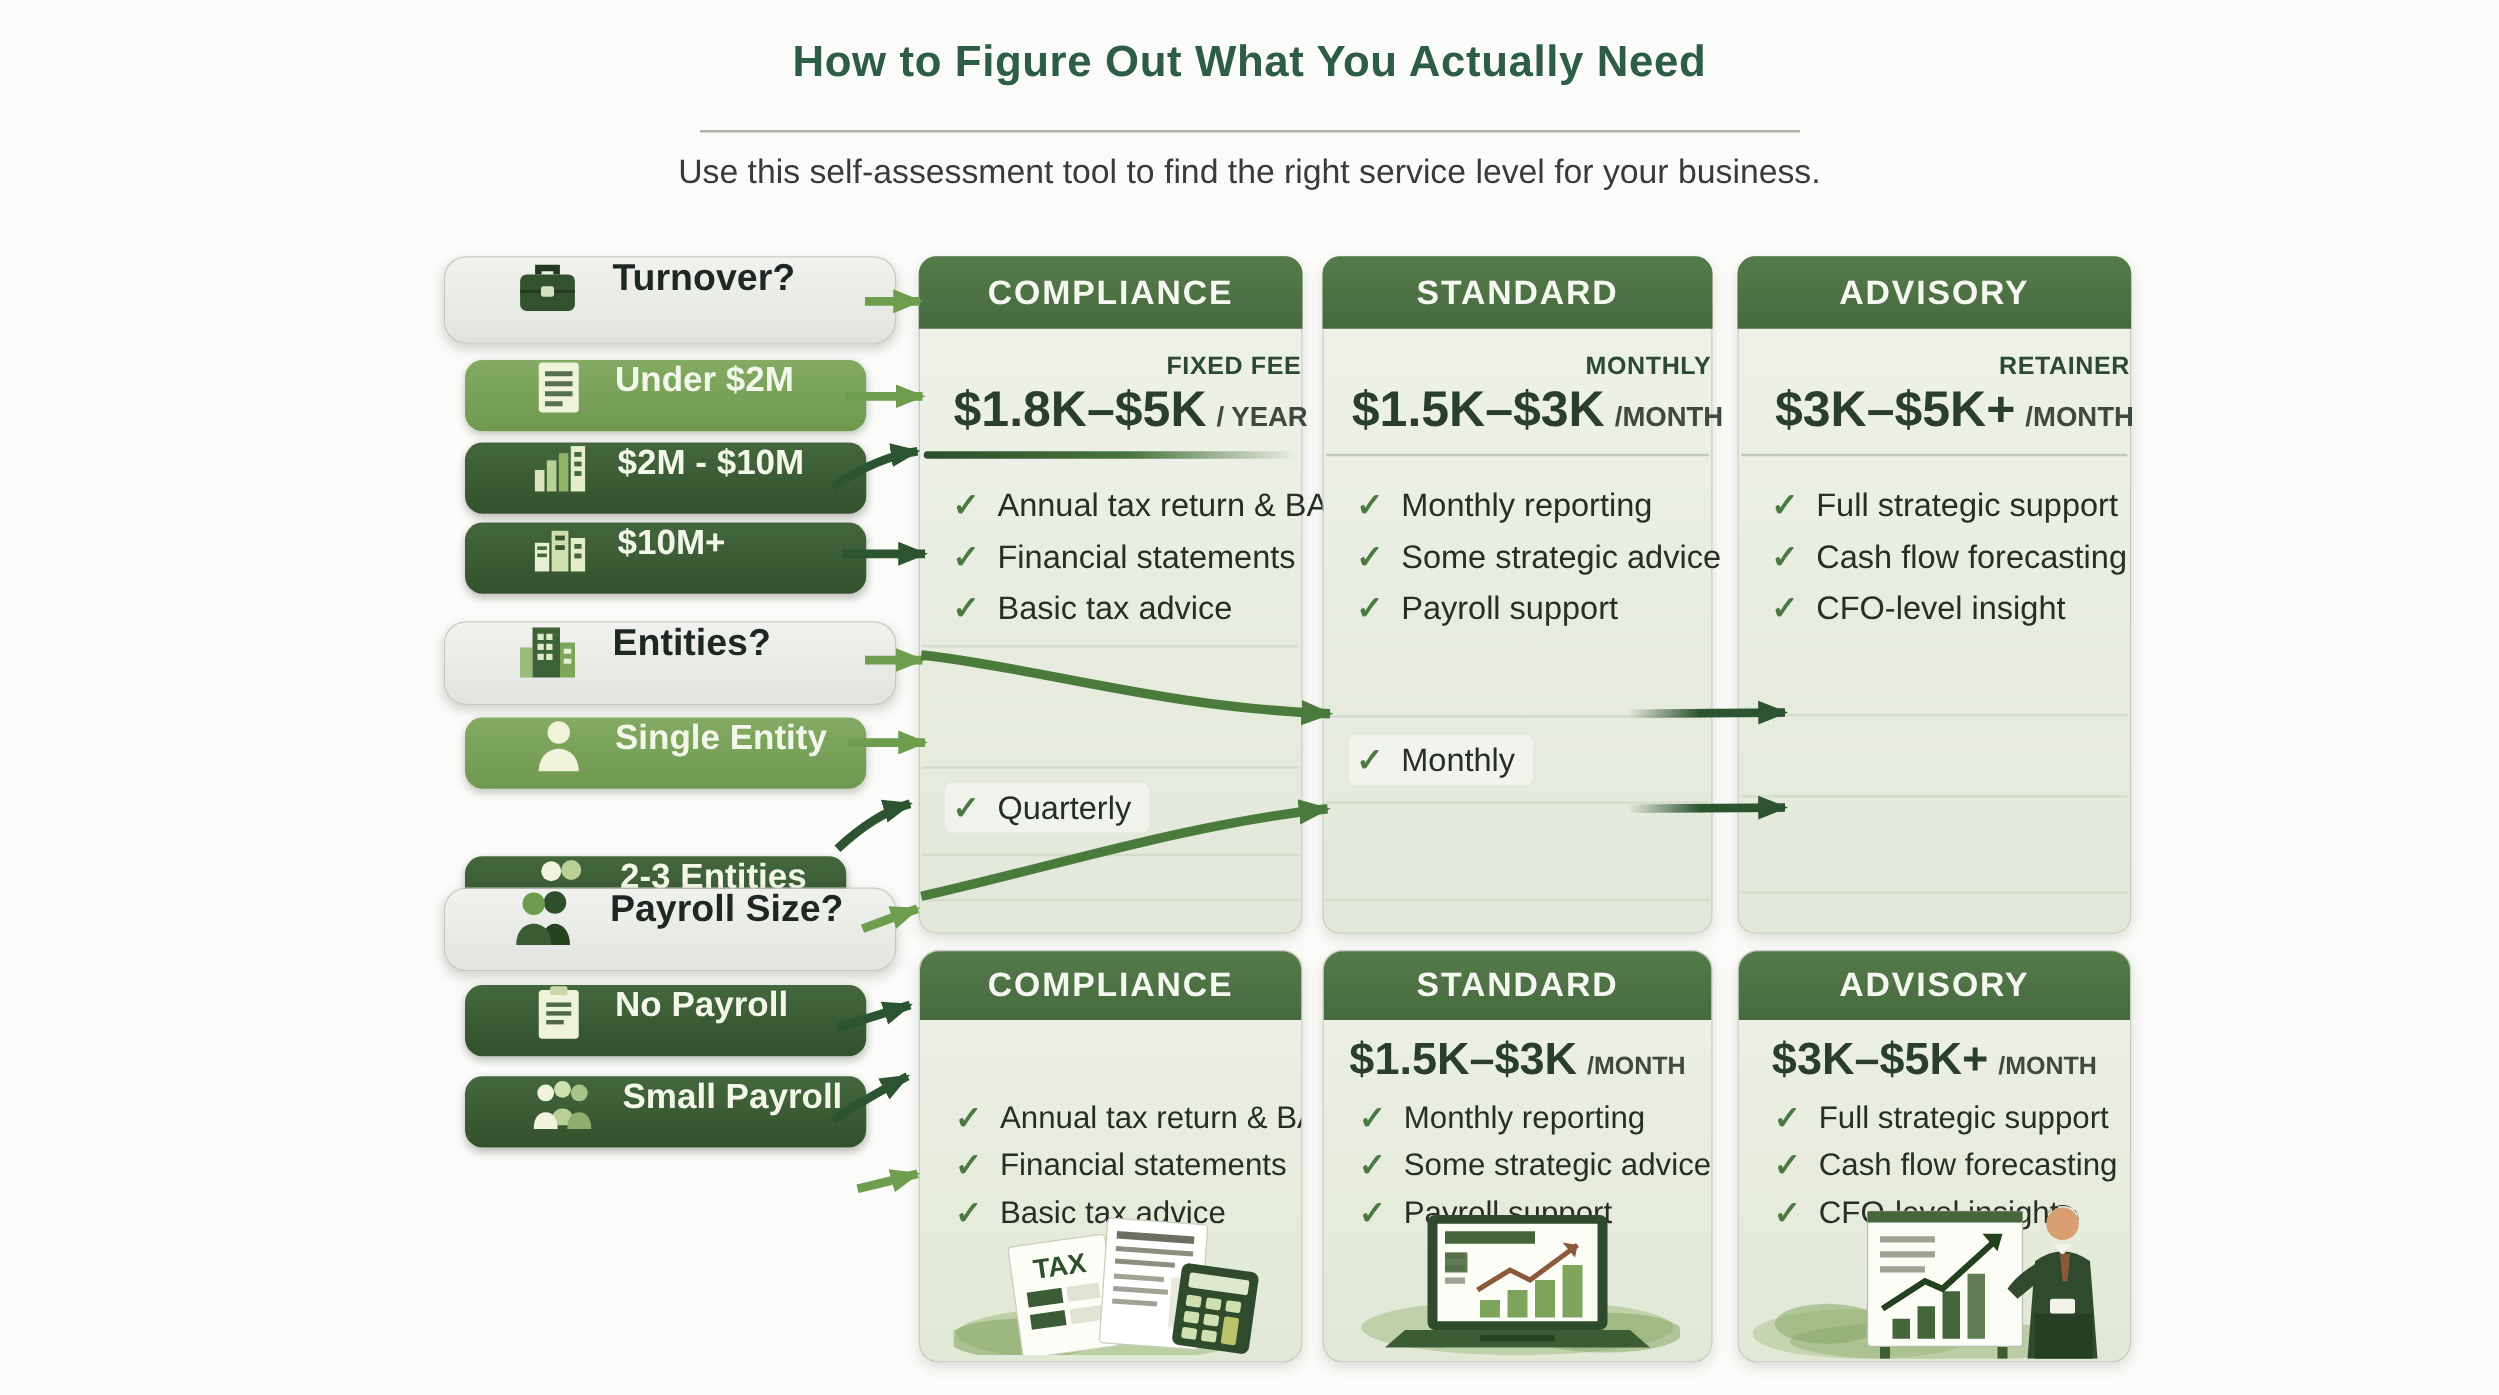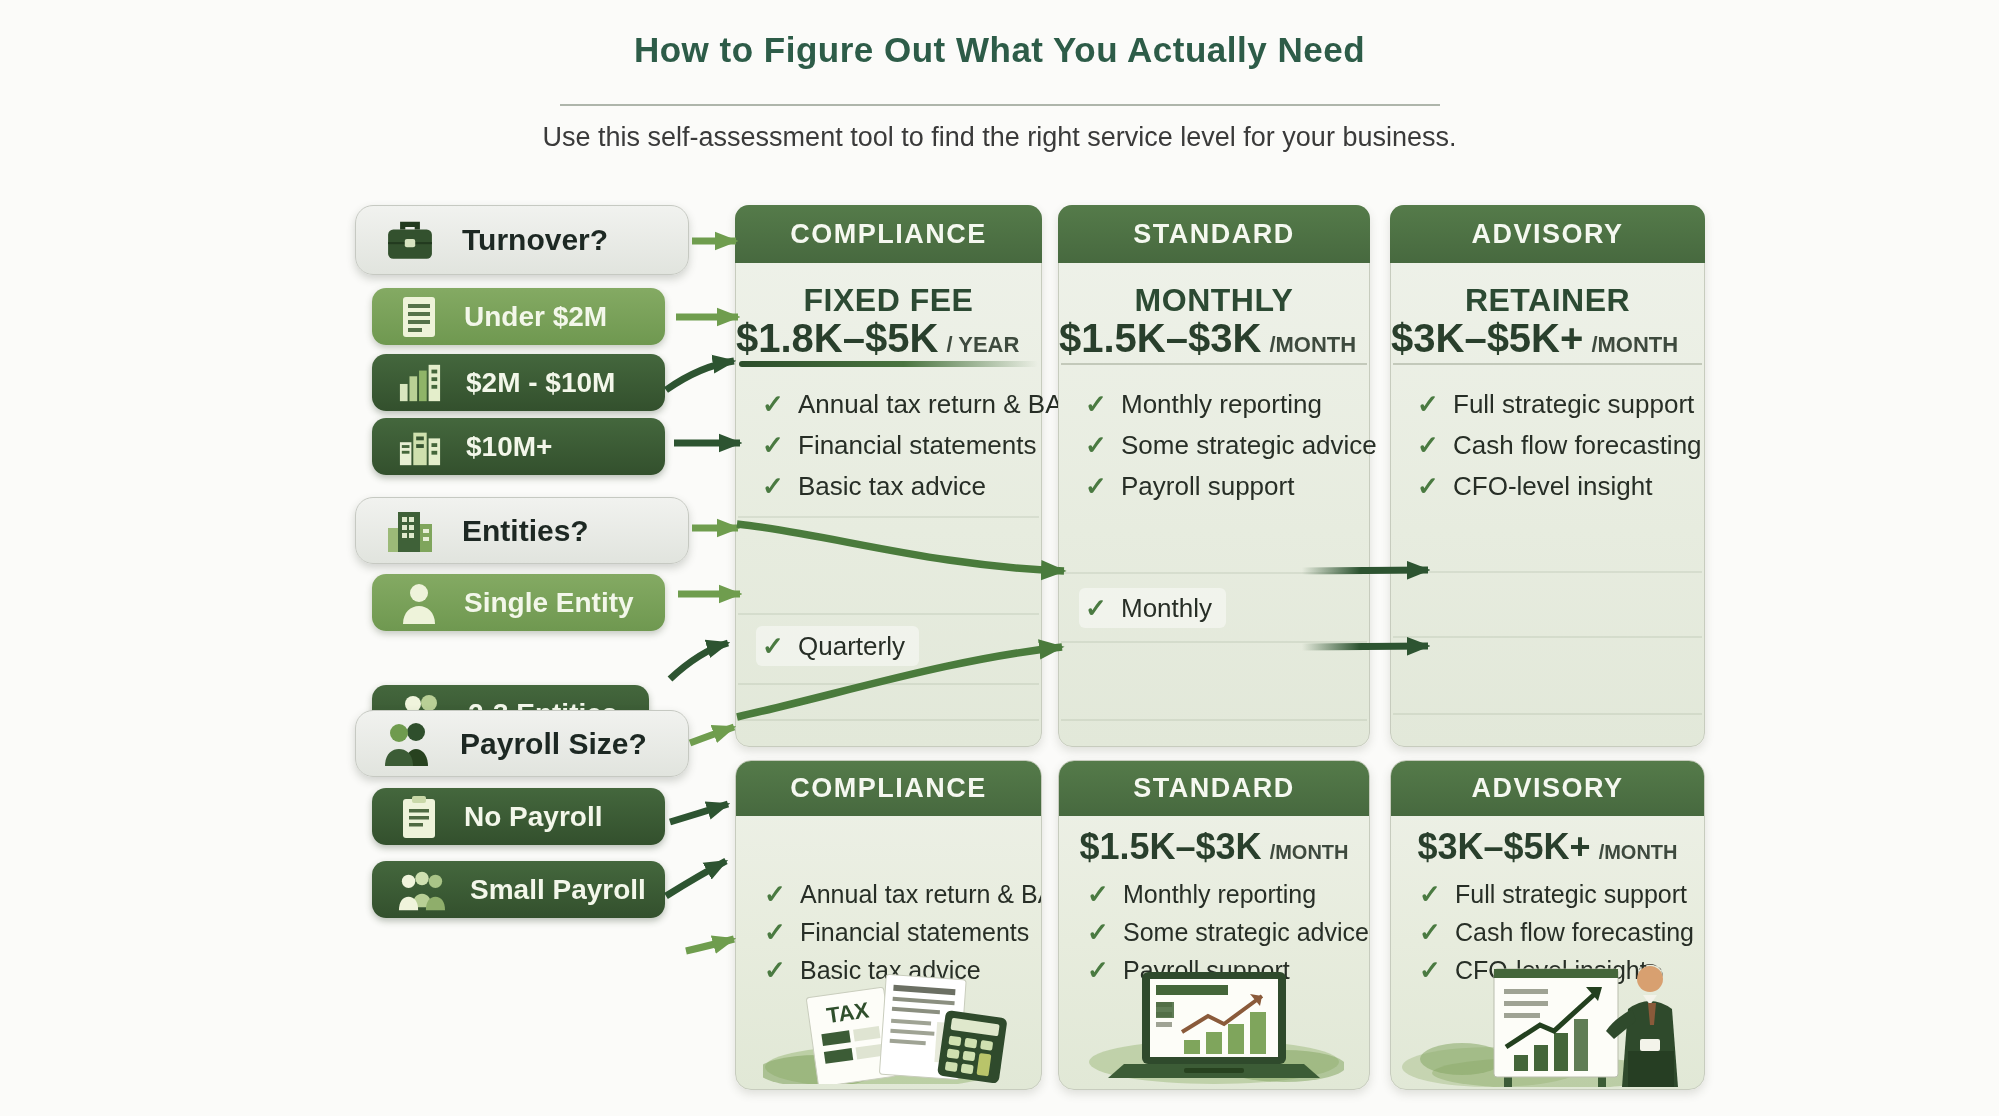--- a/index.html
+++ b/index.html
@@ -7,44 +7,44 @@
           font-family:"Liberation Sans",sans-serif;}
 
   
   .title{position:absolute;left:0;top:30px;width:100%;text-align:center;
          font-size:35px;font-weight:700;color:#2d5c48;letter-spacing:.5px;}
   .rule{position:absolute;left:560px;top:104px;width:880px;height:2px;background:#aeb5ab;}
   .subtitle{position:absolute;left:0;top:122px;width:100%;text-align:center;
             font-size:27px;color:#3a3a3a;}
 
   
-  .pill{position:absolute;display:flex;align-items:center;border-radius:14px;}
+  .pill{position:absolute;display:flex;align-items:flex-start;border-radius:14px;padding-left:28px;}
   .pill.q{background:linear-gradient(180deg,#f1f2ef,#e1e4de);border:1px solid #c6c9c2;
           border-radius:18px;box-shadow:0 4px 9px rgba(60,70,55,.22);}
   .pill.light{background:linear-gradient(180deg,#84aa63,#6f9850);
           box-shadow:0 3px 7px rgba(50,70,40,.28);}
   .pill.dark{background:linear-gradient(180deg,#44673d,#33502d);
           box-shadow:0 3px 7px rgba(40,60,35,.32);}
   .pill .ic{margin-left:26px;flex:0 0 auto;display:flex;}
   .pill .lab{margin-left:24px;font-weight:700;white-space:nowrap;}
   .pill.q .lab{font-size:30px;color:#1d2823;}
   .pill.light .lab,.pill.dark .lab{font-size:28px;color:#f3f7ea;}
 
   
   .card{position:absolute;border-radius:14px;border:1px solid #c7ccbe;
         background:linear-gradient(180deg,#eff2ea 0%,#e7ecdf 60%,#e2e8d9 100%);
         box-shadow:0 4px 10px rgba(60,70,50,.15);}
   .card-h{position:absolute;left:-1px;top:-1px;right:-1px;height:58px;
           border-radius:14px 14px 0 0;background:linear-gradient(180deg,#557b4a,#47693f);
           color:#f5f8f0;font-weight:700;font-size:27px;letter-spacing:1.5px;
           text-align:center;line-height:58px;}
-  .fee-type{position:absolute;left:0;width:100%;top:76px;text-align:center;
-            font-size:32px;font-weight:700;color:#2c4a33;letter-spacing:.5px;}
-  .price-row{position:absolute;left:0;width:100%;top:104px;text-align:left;
-             line-height:56px;white-space:nowrap;}
+  .fee-type{position:absolute;left:0;width:100%;top:76px;text-align:right;
+            font-size:20px;font-weight:700;color:#2c4a33;letter-spacing:.5px;}
+  .price-row{position:absolute;left:16px;width:100%;top:104px;text-align:center;
+             line-height:36px;white-space:nowrap;}
   .price{font-size:40px;font-weight:700;color:#293f2c;}
   .period{font-size:22px;font-weight:700;color:#3e4a3e;margin-left:8px;}
   .div-strong{position:absolute;left:3px;right:3px;top:155px;height:6px;border-radius:3px;
               background:linear-gradient(90deg,#2c4d2a,#49743f 55%,rgba(73,116,63,0));}
   .div-thin{position:absolute;left:2px;right:2px;top:157px;height:2px;background:#c3c9ba;}
   .feat{position:absolute;left:26px;top:178px;}
   .chk{display:flex;align-items:center;height:41px;white-space:nowrap;}
   .tick{width:36px;font-size:26px;font-weight:700;color:#4a7a41;}
   .chk-t{font-size:26px;color:#272e26;}
   .rowline{position:absolute;left:2px;right:2px;height:2px;background:rgba(75,95,65,.10);}

